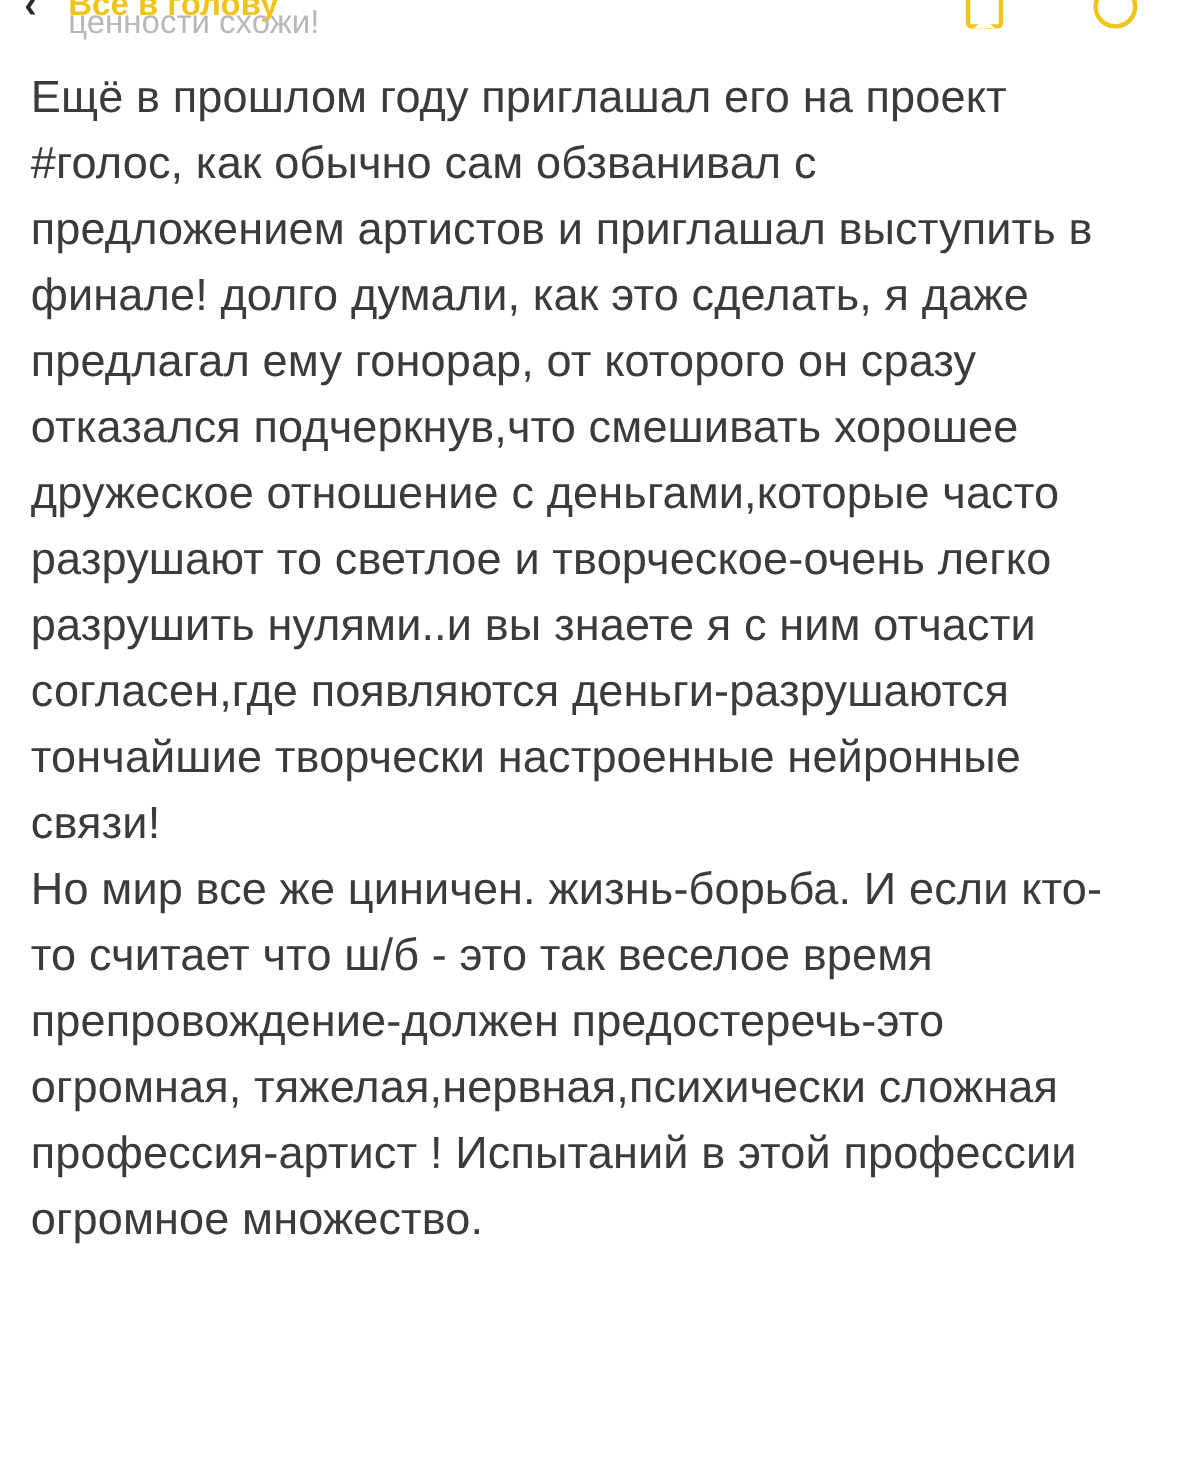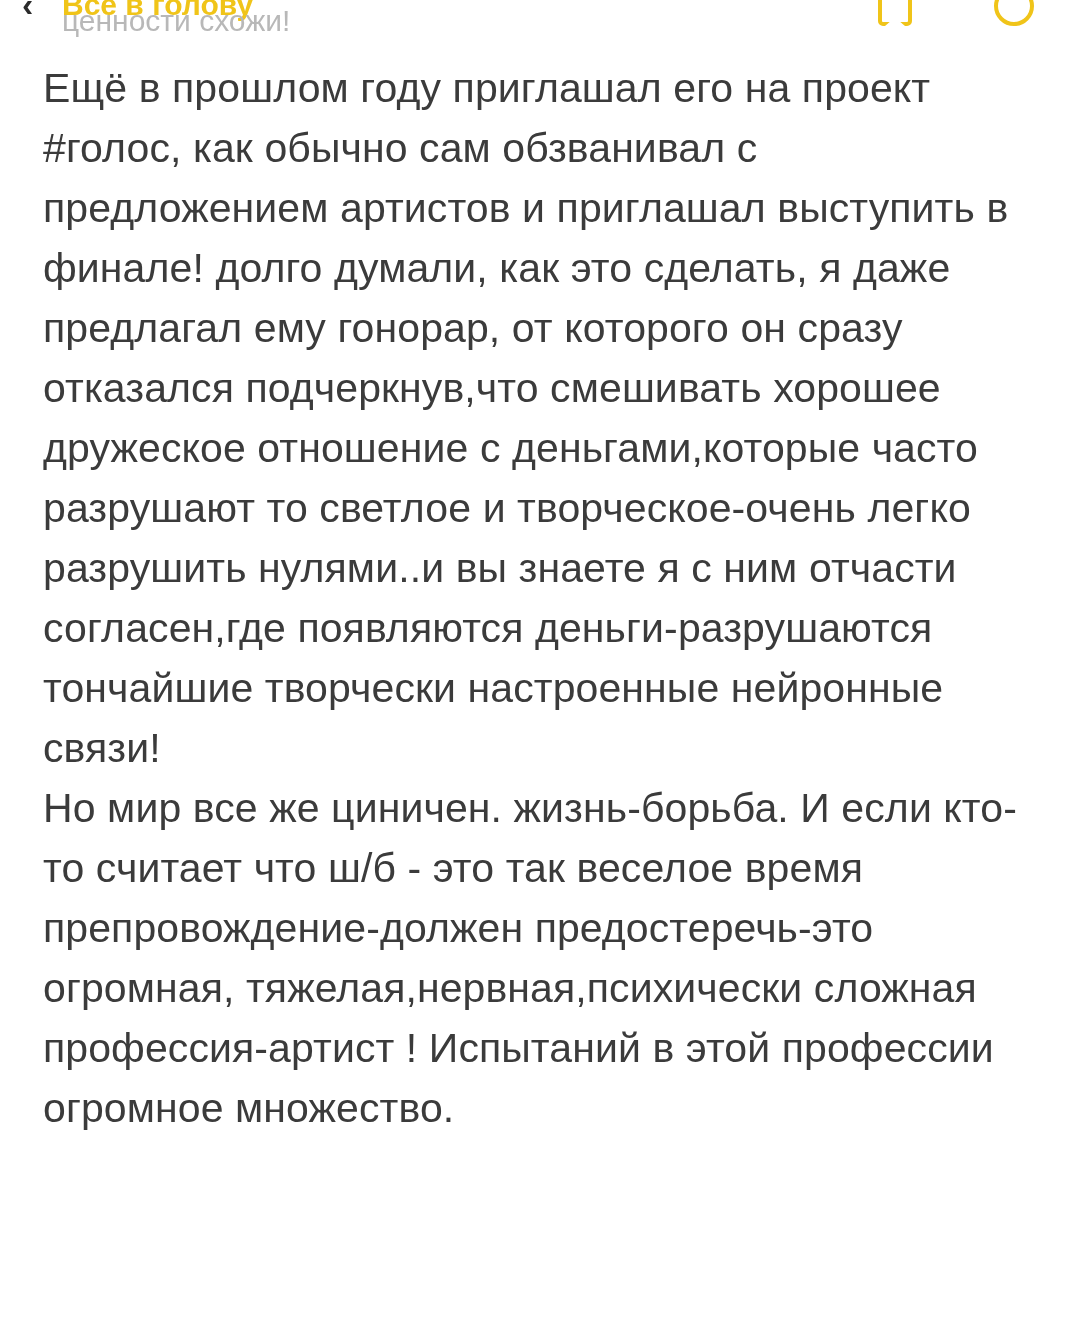--- a/index.html
+++ b/index.html
@@ -84,21 +84,21 @@
     border-radius: 50%;
     box-sizing: border-box;
   }
 
   
   .post-body {
     position: absolute;
     left: 0;
     top: 46px;
     width: 1080px;
-    padding: 12px 54px 0 43px;
+    padding: 12px 54px 0 28px;
     box-sizing: border-box;
   }
   .post-text {
     font-size: 41px;
     line-height: 60px;
     color: #3b3b3b;
     white-space: pre-wrap;
     word-wrap: break-word;
     letter-spacing: 0.1px;
   }

